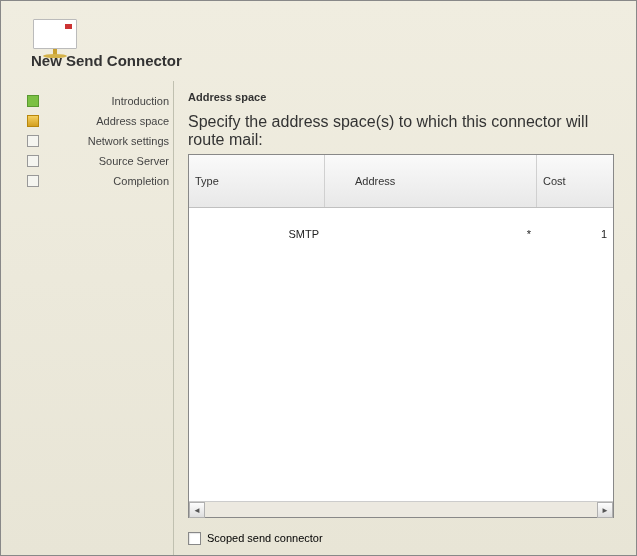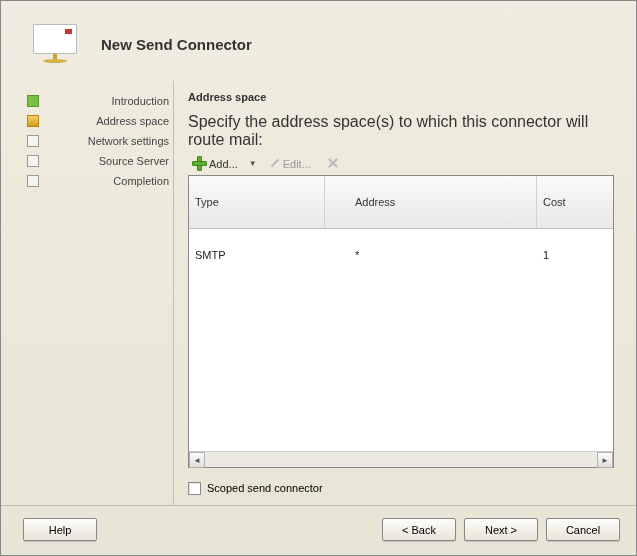--- a/index.html
+++ b/index.html
@@ -14,23 +14,24 @@
     .wizard-container {
       width: 637px;
       height: 556px;
       background: linear-gradient(to bottom, #f0ede0 0%, #e8e5d6 100%);
       border: 1px solid #888;
       display: flex;
       flex-direction: column;
     }
     .header {
       display: flex;
-      align-items: center;
+      align-items: flex-start;
       padding: 18px 20px 12px 30px;
       height: 80px;
+      flex-direction: column;
     }
     .header-icon {
       width: 48px;
       height: 40px;
       position: relative;
       margin-right: 22px;
     }
     .envelope {
       width: 44px;
       height: 30px;
@@ -216,20 +217,21 @@
       font-size: 11px;
       border-right: 1px solid #d0d0d0;
     }
     .th { color: #333; }
     .col-type { width: 136px; }
     .col-address { width: 188px; margin-left: 24px; }
     .col-cost { flex: 1; border-right: none; }
     .table-body {
       flex: 1;
       overflow: hidden;
+      text-align: right;
     }
     .table-row {
       display: flex;
     }
     .td { border-right: none; color: #222; }
     .h-scrollbar {
       height: 16px;
       display: flex;
       background: #f0f0f0;
       border-top: 1px solid #ccc;
@@ -314,34 +316,20 @@
       <div class="nav-item">
         <span class="nav-icon"></span>
         <span>Completion</span>
       </div>
     </div>
 
     <div class="main-panel">
       <div class="panel-heading">Address space</div>
       <div class="panel-desc">Specify the address space(s) to which this connector will route mail:</div>
 
-      <div class="toolbar">
-        <div class="tool-btn">
-          <span class="add-icon"></span>
-          <span>Add...</span>
-        </div>
-        <span class="dropdown-arrow">▼</span>
-        <div class="tool-btn disabled">
-          <span class="edit-icon"></span>
-          <span>Edit...</span>
-        </div>
-        <div class="tool-btn disabled">
-          <span class="delete-icon"></span>
-        </div>
-      </div>
 
       <div class="table-wrap">
         <div class="table-header">
           <div class="th col-type">Type</div>
           <div class="th col-address">Address</div>
           <div class="th col-cost">Cost</div>
         </div>
         <div class="table-body">
           <div class="table-row">
             <div class="td col-type">SMTP</div>
@@ -356,20 +344,13 @@
         </div>
       </div>
 
       <div class="checkbox-row">
         <div class="checkbox"></div>
         <span>Scoped send connector</span>
       </div>
     </div>
   </div>
 
-  <div class="footer">
-    <button class="btn help">Help</button>
-    <div class="spacer"></div>
-    <button class="btn">&lt; Back</button>
-    <button class="btn">Next &gt;</button>
-    <button class="btn">Cancel</button>
-  </div>
 </div>
 
 </body></html>

